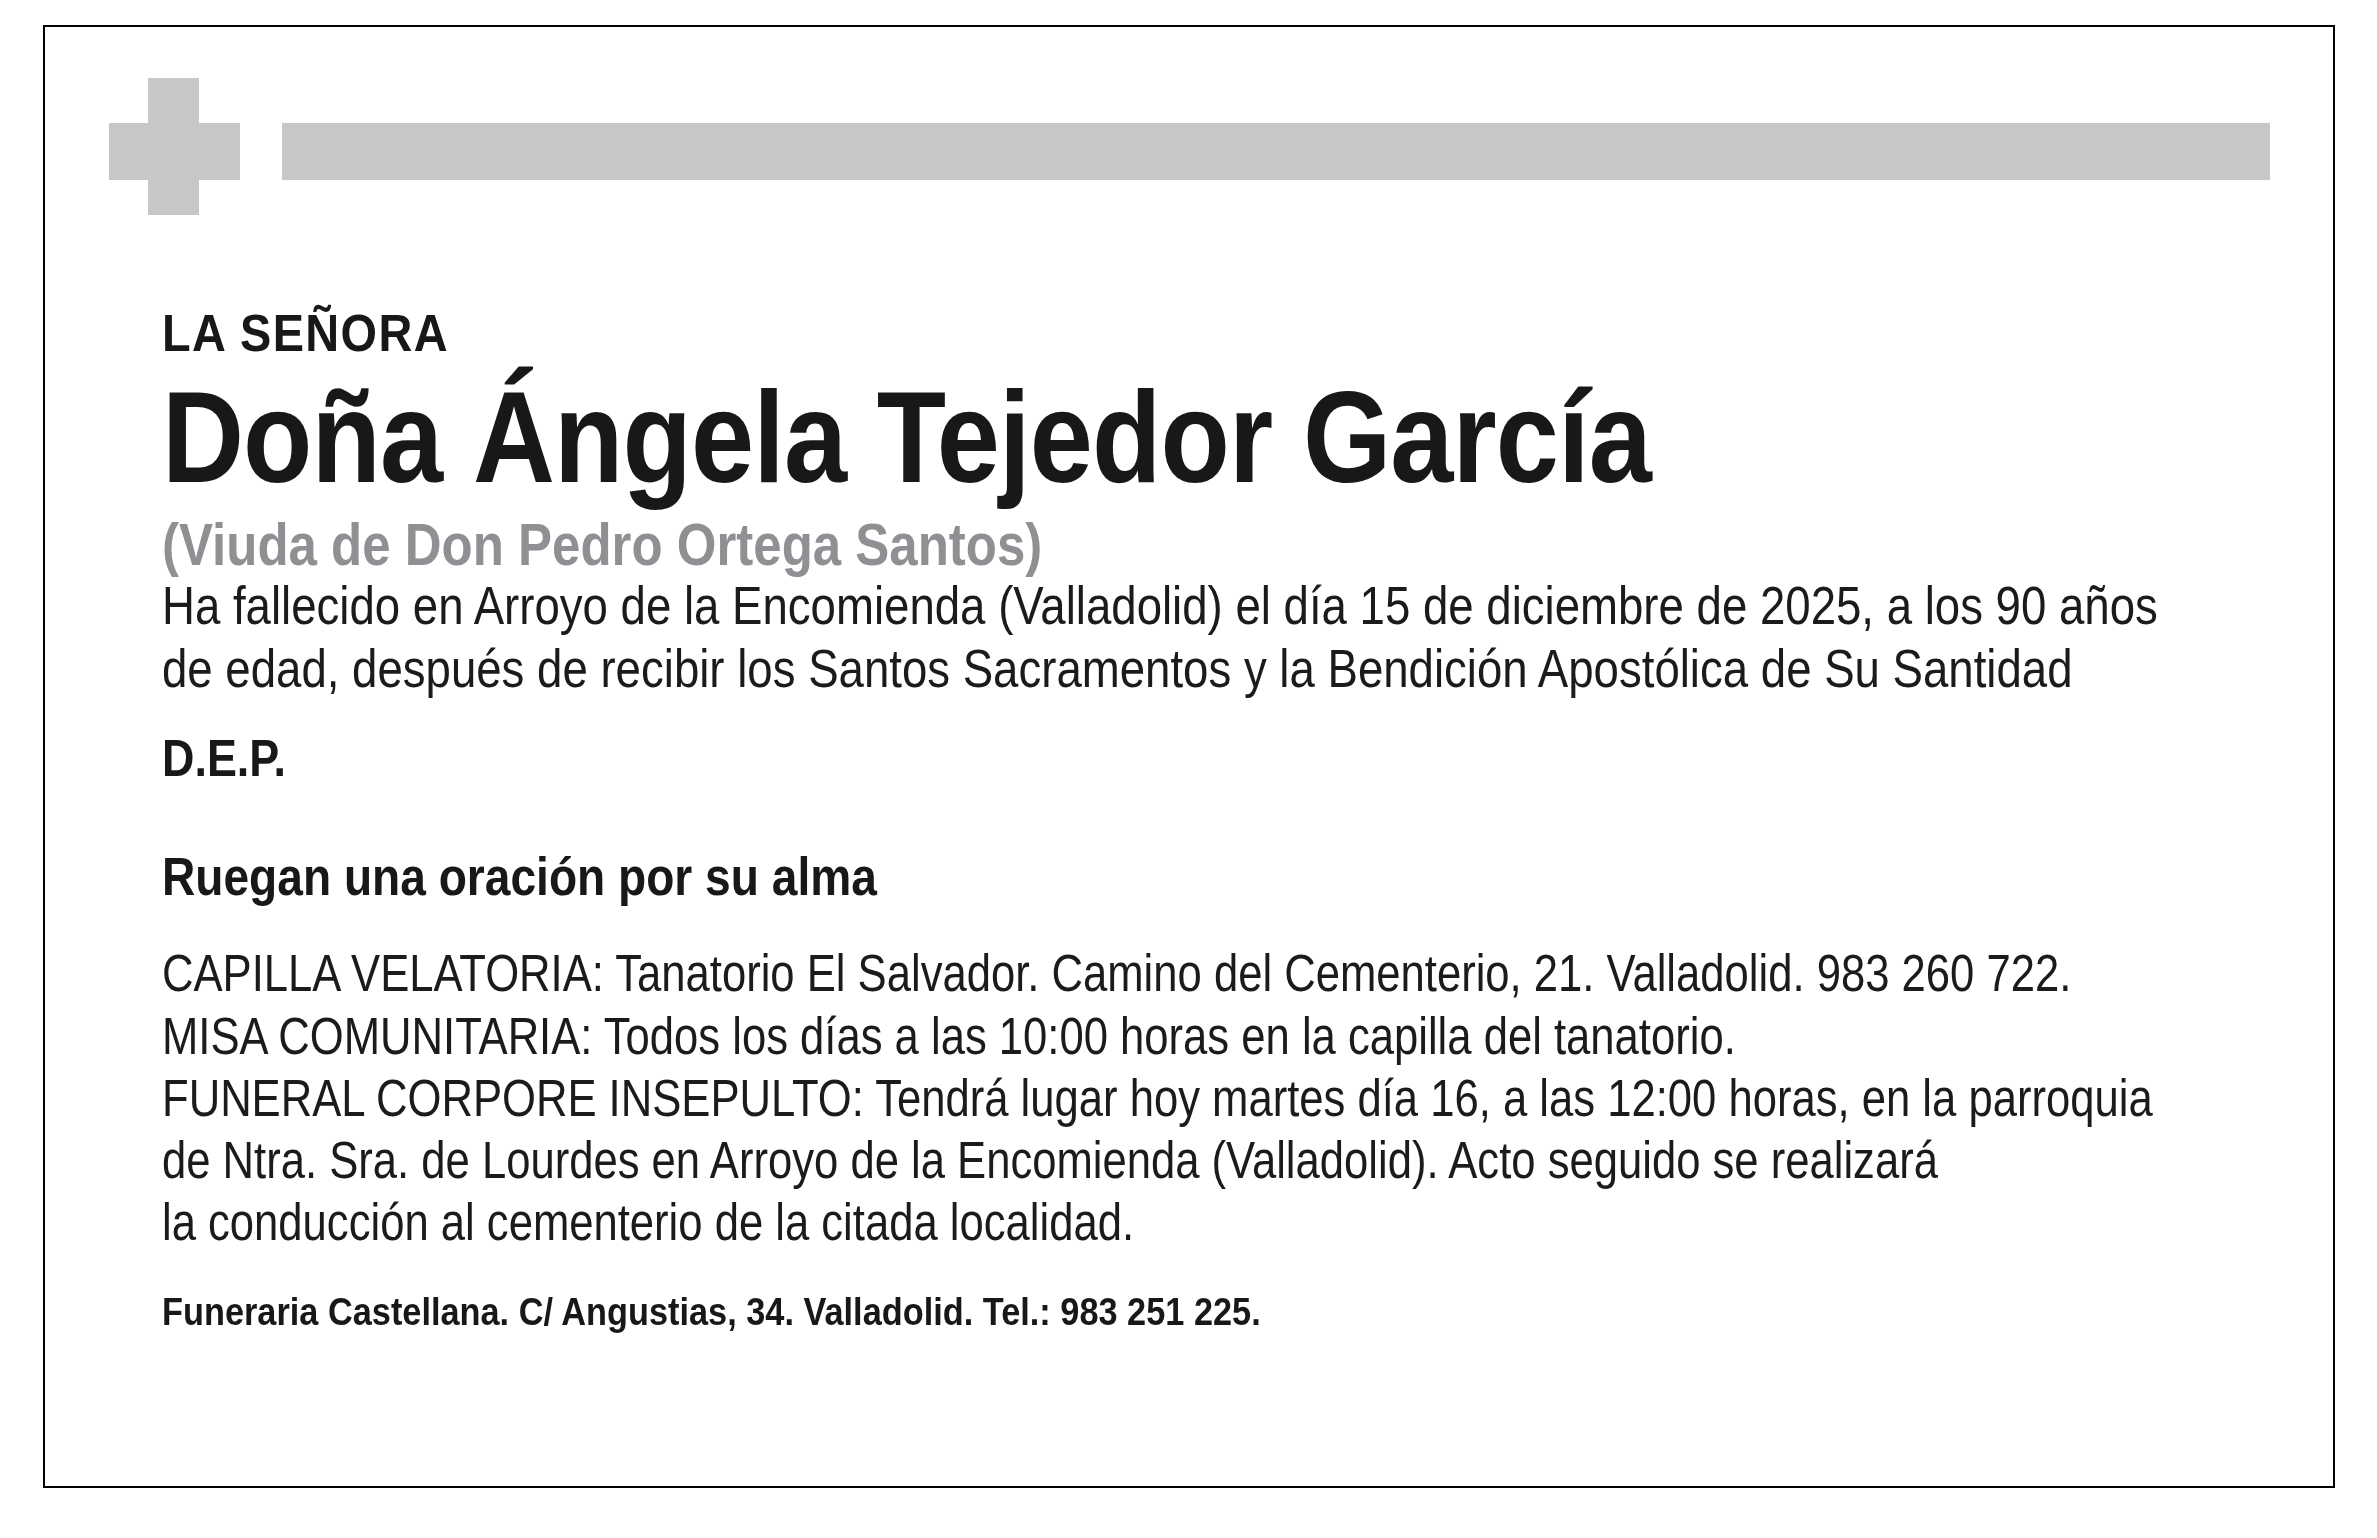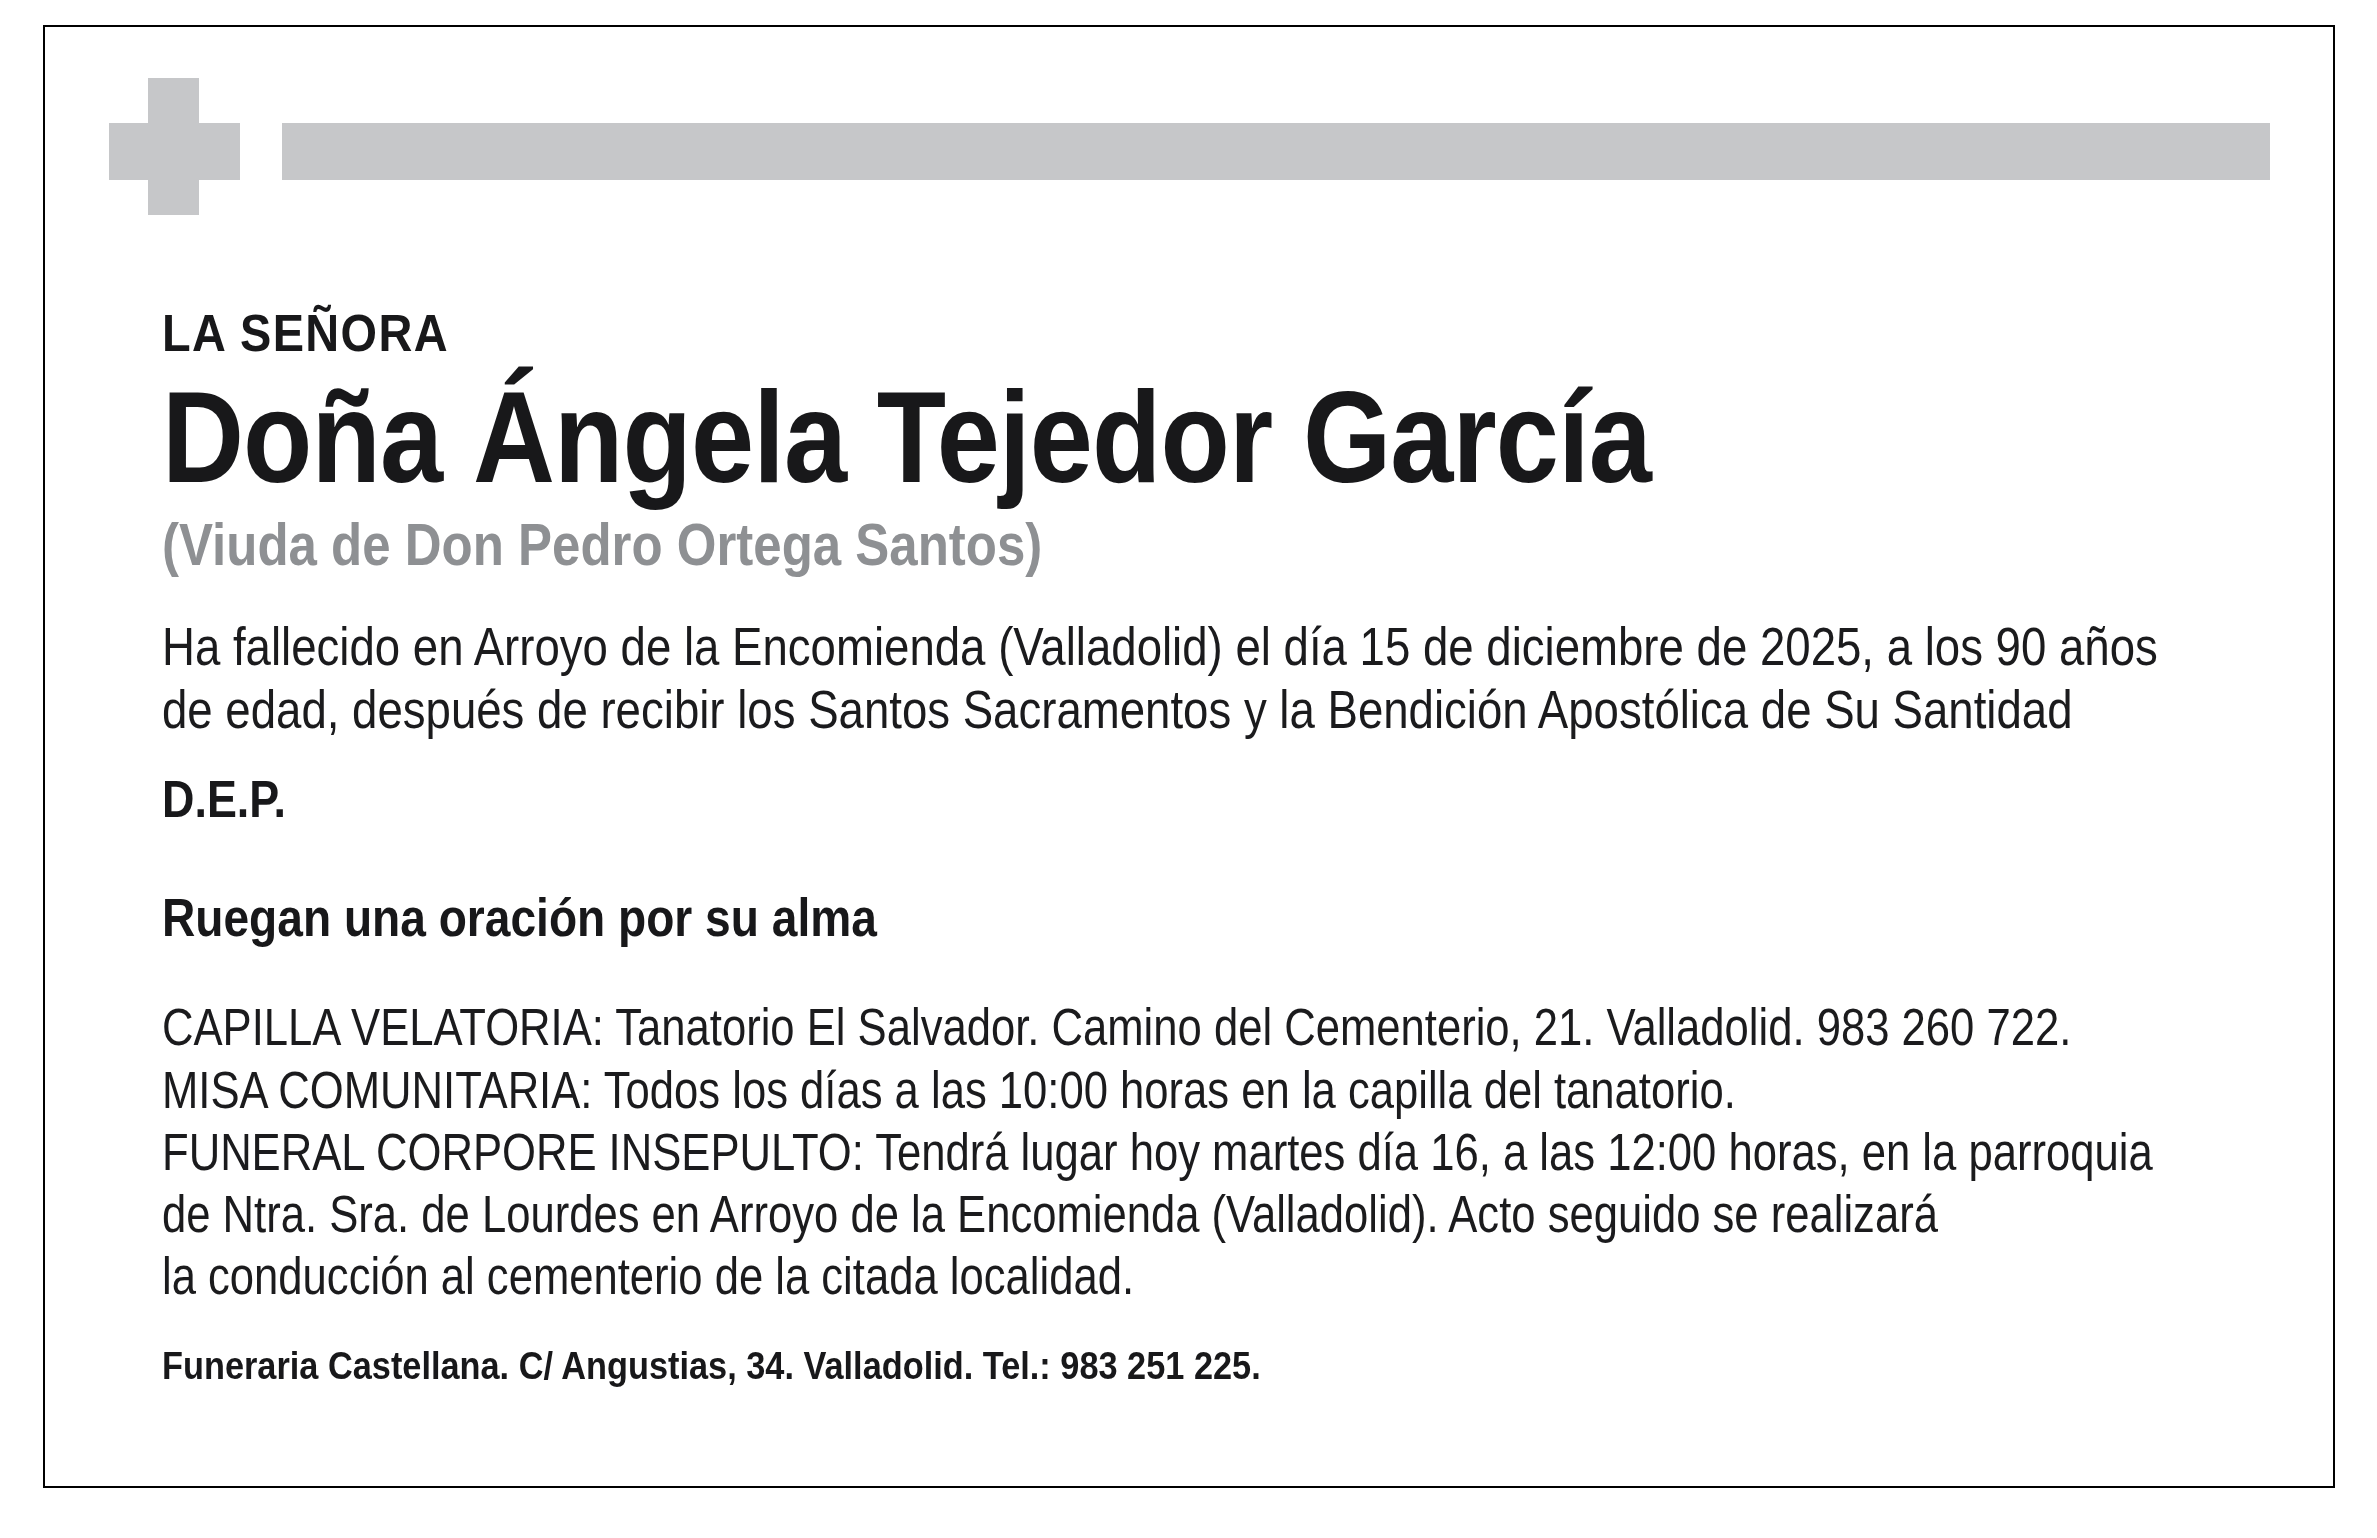--- a/index.html
+++ b/index.html
@@ -115,21 +115,20 @@
     font-size: 60px;
     color: #8e9093;
     line-height: 1.0;
     margin: 13.7px 0 0 0;
     transform: scaleX(0.85);
     transform-origin: left center;
     white-space: nowrap;
   }
 
   .body-block {
-    margin-top: 41px;
   }
 
   .para {
     font-family: "Liberation Sans Narrow", "Liberation Sans", sans-serif;
     font-weight: normal;
     font-size: 53px;
     color: #1b1b1d;
     line-height: 1.18;
     margin: 0;
     transform: scaleX(0.86);
@@ -155,21 +154,21 @@
     font-size: 53px;
     color: #18181a;
     line-height: 1.0;
     margin: 0;
     transform: scaleX(0.87);
     transform-origin: left center;
     white-space: nowrap;
   }
 
   .details-block {
-    margin-top: 53px;
+    margin-top: 40px;
   }
 
   .detail-line {
     font-family: "Liberation Sans Narrow", "Liberation Sans", sans-serif;
     font-weight: normal;
     font-size: 51px;
     color: #1b1b1d;
     line-height: 1.22;
     margin: 0;
     transform: scaleX(0.855);

